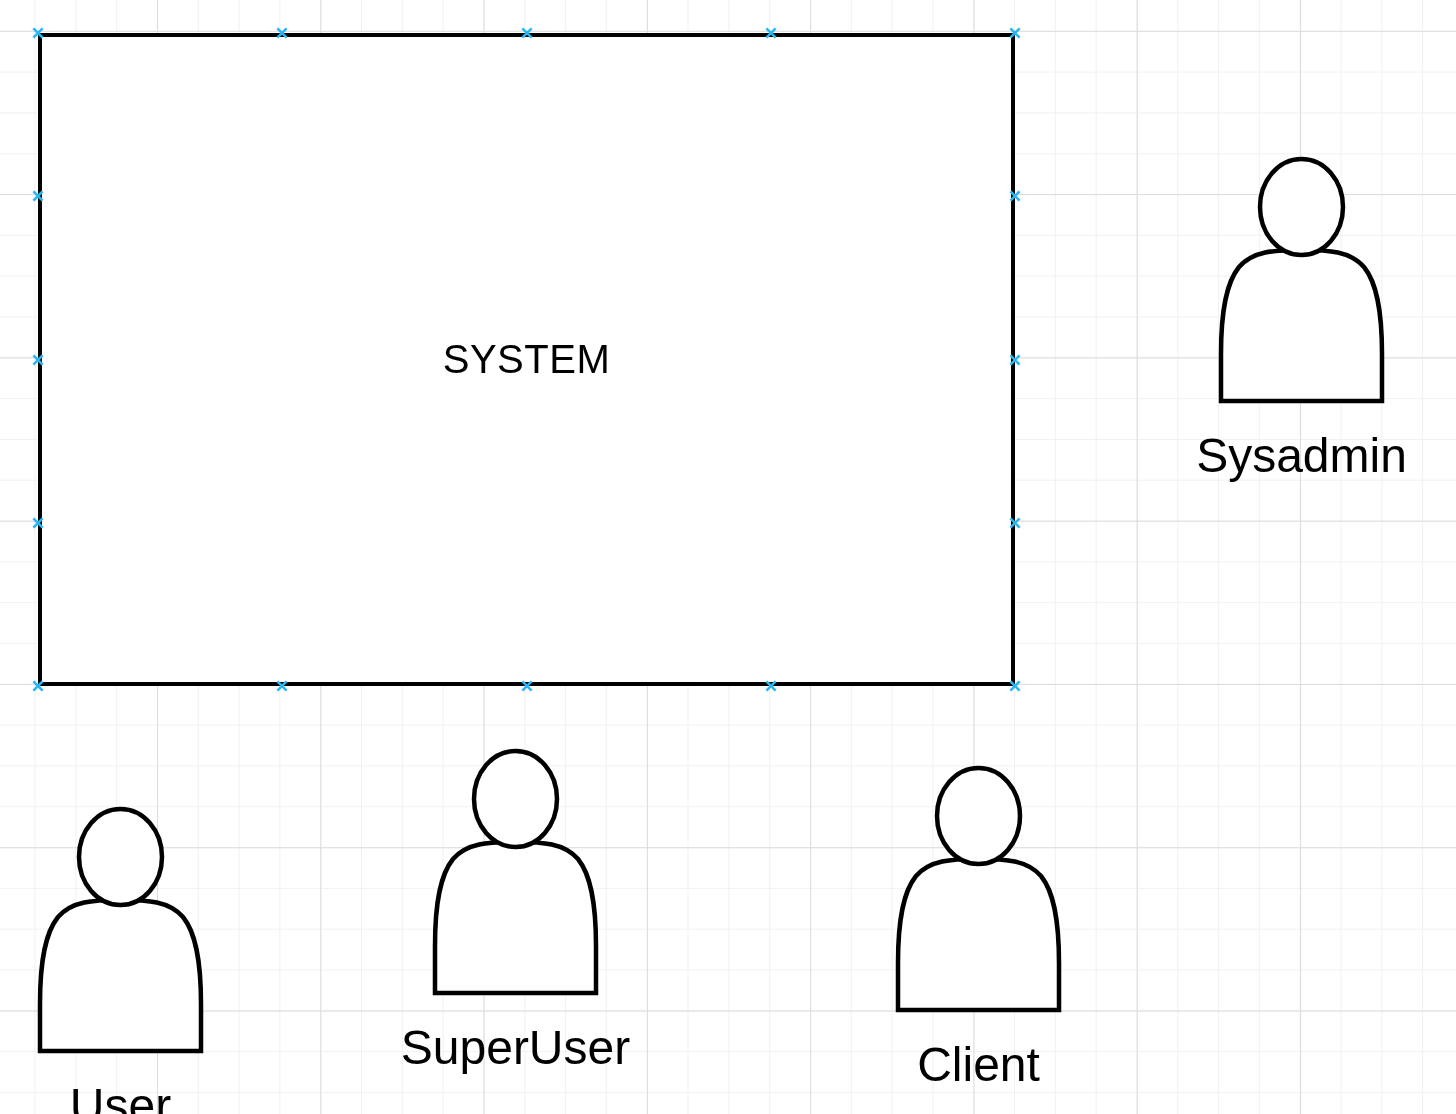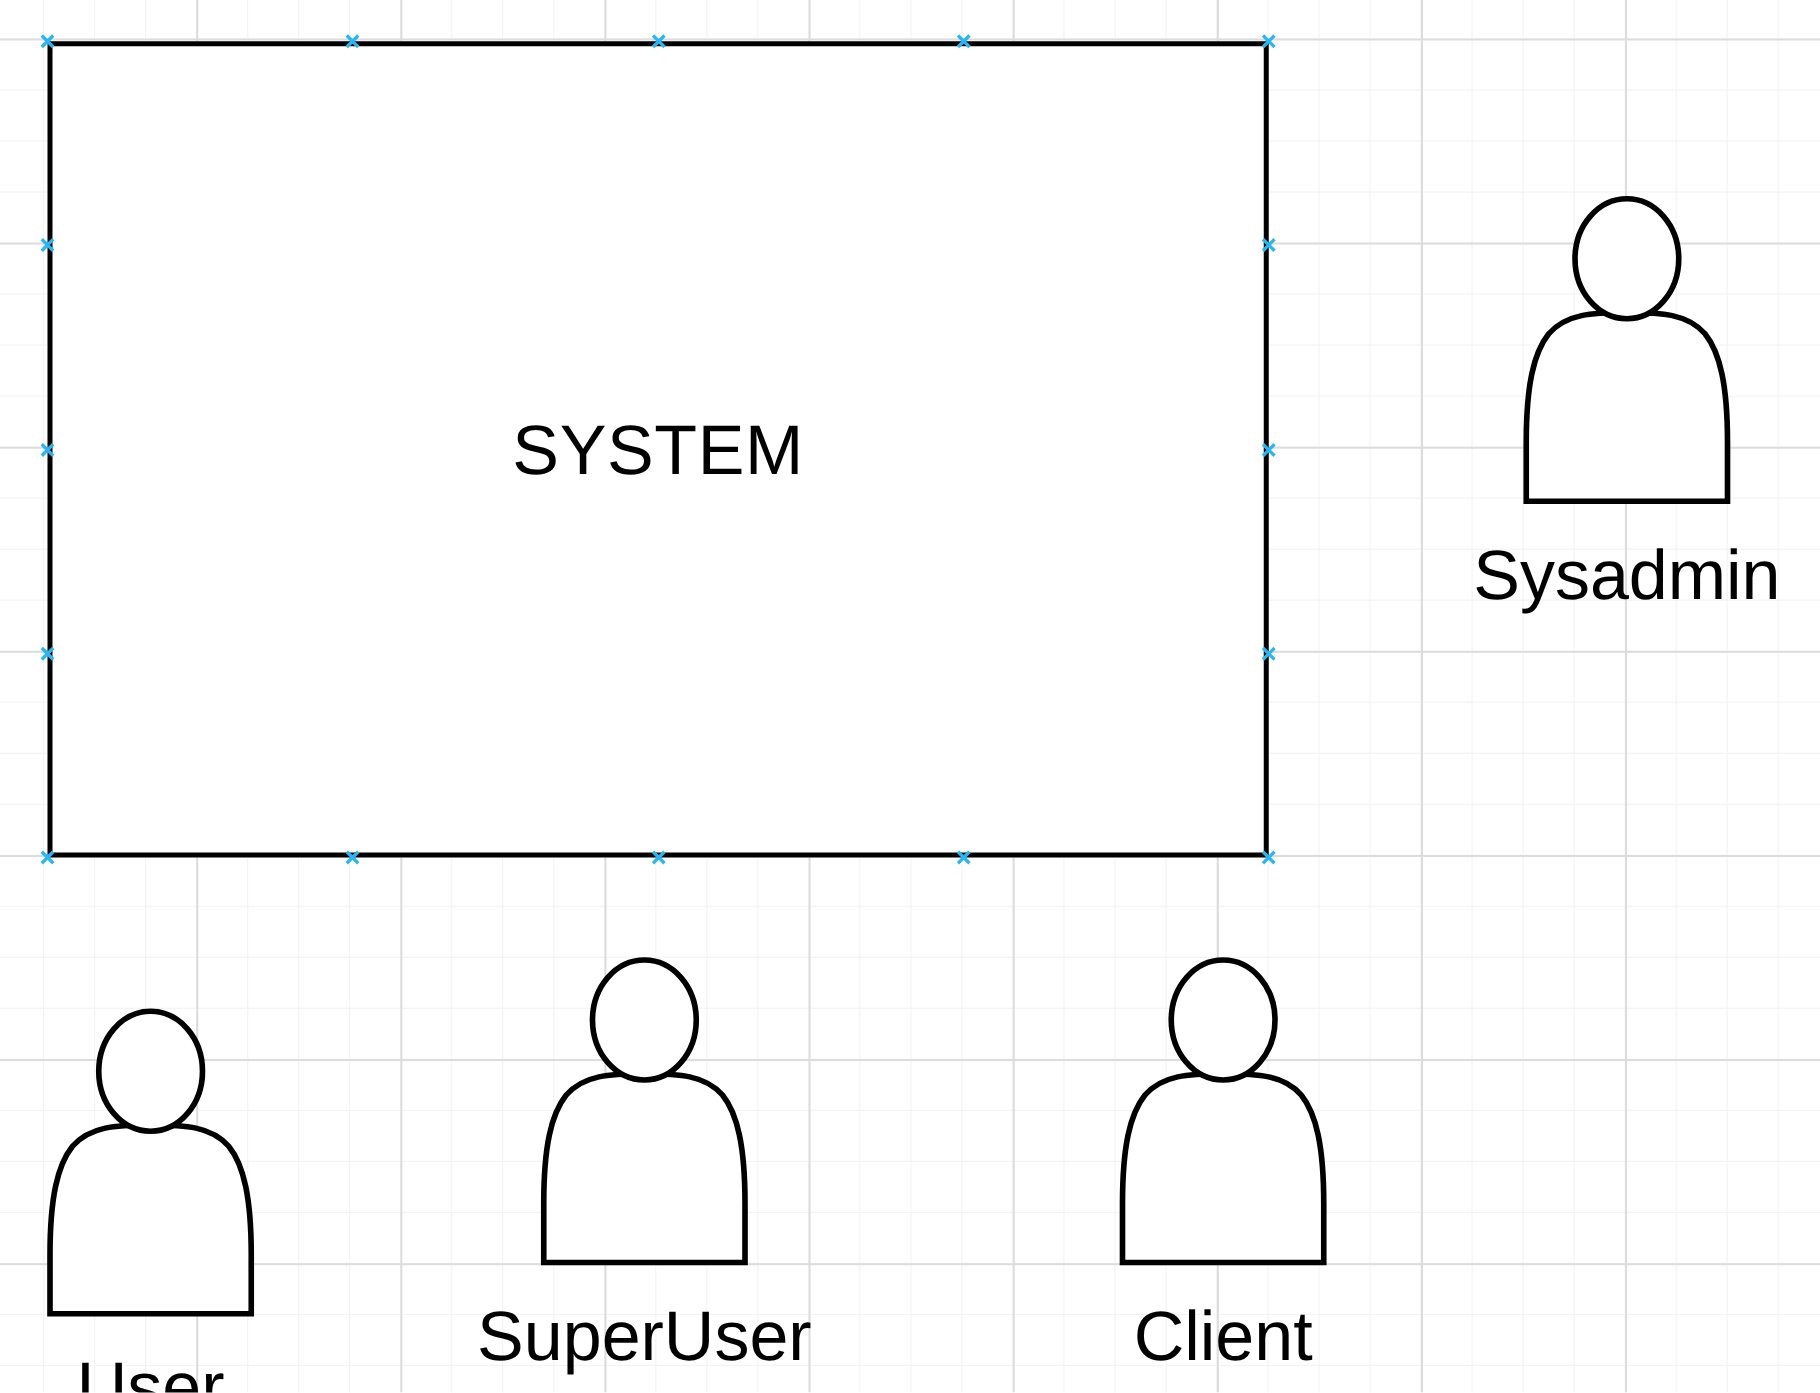--- a/index.html
+++ b/index.html
@@ -33,21 +33,21 @@
   .system-box {
     position: absolute;
     box-sizing: border-box;
     border: 4px solid var(--stroke, #000000);
     background: var(--fill, #ffffff);
     display: flex;
     align-items: center;
     justify-content: center;
   }
   .system-label {
-    font-size: 56px;
+    font-size: 40px;
     color: var(--text, #000000);
     letter-spacing: 0.5px;
     white-space: nowrap;
   }
   .cp-layer {
     position: absolute;
     left: 0;
     top: 0;
     width: 1456px;
     height: 1114px;
@@ -72,21 +72,21 @@
   .person path, .person ellipse {
     fill: var(--fill, #ffffff);
     stroke: var(--stroke, #000000);
     stroke-width: 4.5;
   }
   .actor-label {
     position: absolute;
     top: 276px;
     left: 50%;
     transform: translateX(-50%);
-    font-size: 56px;
+    font-size: 48px;
     line-height: 1;
     color: var(--text, #000000);
     white-space: nowrap;
   }
 </style>
 </head>
 <body style="--bg: #ffffff; --grid-minor: #f1f1f1; --grid-major: #dcdcdc; --stroke: #000000; --fill: #ffffff; --text: #000000;">
 
 <div class="canvas">
 
@@ -102,21 +102,21 @@
     </svg>
     <div class="actor-label">Sysadmin</div>
   </div>
       <div class="actor" style="left: 38px; top: 806px;">
     <svg class="person" viewBox="0 0 165 247" xmlns="http://www.w3.org/2000/svg">
       <path class="person-body" d="M 2,245 L 2,198 C 2,152 8,126 20,111 C 34,95 55,94 82.5,94 C 110,94 131,95 145,111 C 157,126 163,152 163,198 L 163,245 Z"></path>
       <ellipse class="person-head" cx="82.5" cy="51" rx="41.5" ry="48"></ellipse>
     </svg>
     <div class="actor-label">User</div>
   </div>
-      <div class="actor" style="left: 433px; top: 765px;">
+      <div class="actor" style="left: 433px; top: 748px;">
     <svg class="person" viewBox="0 0 165 247" xmlns="http://www.w3.org/2000/svg">
       <path class="person-body" d="M 2,245 L 2,198 C 2,152 8,126 20,111 C 34,95 55,94 82.5,94 C 110,94 131,95 145,111 C 157,126 163,152 163,198 L 163,245 Z"></path>
       <ellipse class="person-head" cx="82.5" cy="51" rx="41.5" ry="48"></ellipse>
     </svg>
     <div class="actor-label">SuperUser</div>
   </div>
       <div class="actor" style="left: 896px; top: 765px;">
     <svg class="person" viewBox="0 0 165 247" xmlns="http://www.w3.org/2000/svg">
       <path class="person-body" d="M 2,245 L 2,198 C 2,152 8,126 20,111 C 34,95 55,94 82.5,94 C 110,94 131,95 145,111 C 157,126 163,152 163,198 L 163,245 Z"></path>
       <ellipse class="person-head" cx="82.5" cy="51" rx="41.5" ry="48"></ellipse>

